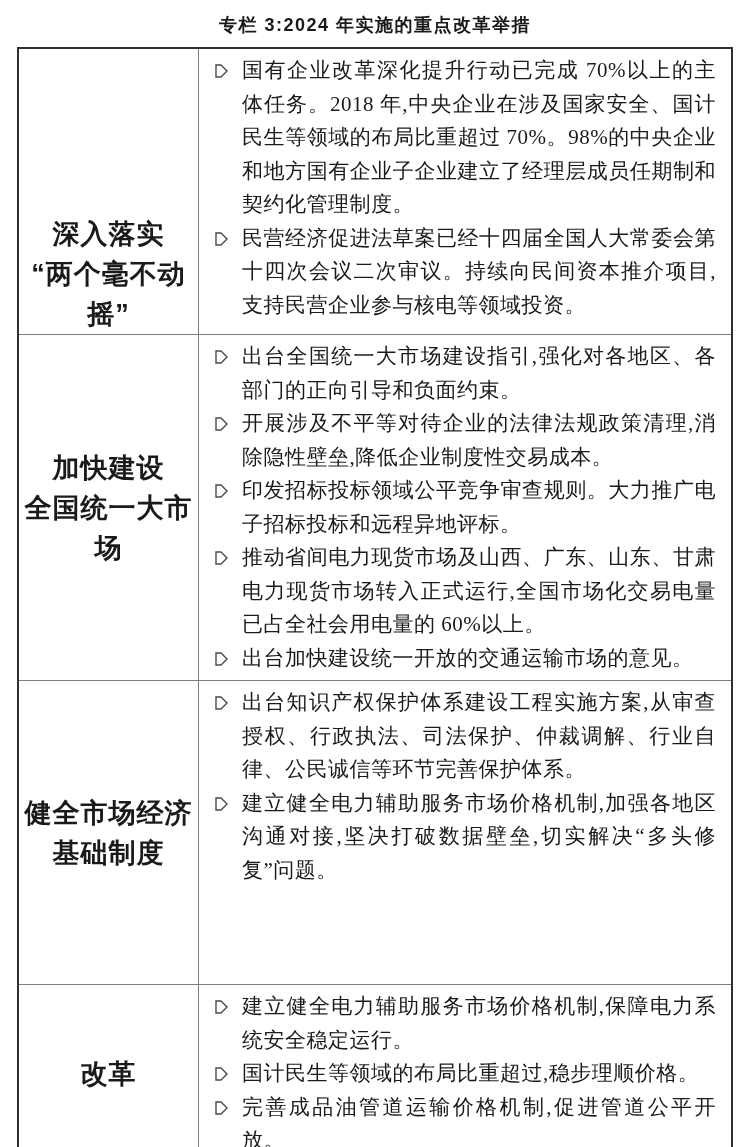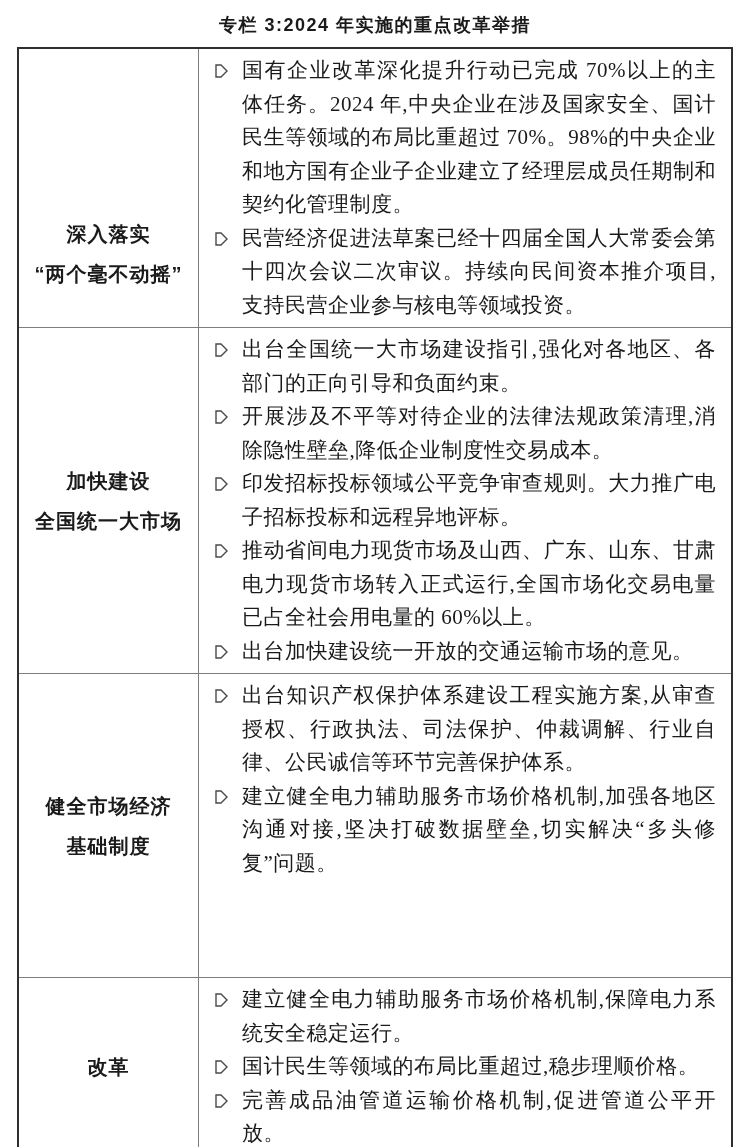--- a/index.html
+++ b/index.html
@@ -40,21 +40,21 @@
     width:180px;
     flex:none;
     box-sizing:border-box;
     border-right:1px solid #7d7d7d;
     display:flex;
     flex-direction:column;
     align-items:center;
     justify-content:center;
     font-family:"Liberation Sans", sans-serif;
     font-weight:bold;
-    font-size:20px;
+    font-size:27px;
     letter-spacing:1px;
     line-height:40px;
     text-align:center;
   }
   .row:nth-child(1) .header-cell{
     justify-content:flex-start;
     padding-top:165px;
   }
   .content-cell{
     flex:1;
@@ -94,21 +94,21 @@
         <div>深入落实</div>
         <div>“两个毫不动摇”</div>
       </div>
       <div class="content-cell">
         <div class="item">
           <span class="bullet">
             <svg width="15" height="18" viewBox="0 0 15 18" xmlns="http://www.w3.org/2000/svg">
               <polygon points="2,3 7,3 13,9 7,15 2,15" fill="none" stroke="#4a4a4a" stroke-width="1.4" stroke-linejoin="miter"></polygon>
             </svg>
           </span>
-          <span class="item-text">国有企业改革深化提升行动已完成 70%以上的主体任务。2024 年,中央企业在涉及国家安全、国计民生等领域的布局比重超过 70%。98%的中央企业和地方国有企业子企业建立了经理层成员任期制和契约化管理制度。</span>
+          <span class="item-text">国有企业改革深化提升行动已完成 70%以上的主体任务。2018 年,中央企业在涉及国家安全、国计民生等领域的布局比重超过 70%。98%的中央企业和地方国有企业子企业建立了经理层成员任期制和契约化管理制度。</span>
         </div>
         <div class="item">
           <span class="bullet">
             <svg width="15" height="18" viewBox="0 0 15 18" xmlns="http://www.w3.org/2000/svg">
               <polygon points="2,3 7,3 13,9 7,15 2,15" fill="none" stroke="#4a4a4a" stroke-width="1.4" stroke-linejoin="miter"></polygon>
             </svg>
           </span>
           <span class="item-text">民营经济促进法草案已经十四届全国人大常委会第十四次会议二次审议。持续向民间资本推介项目,支持民营企业参与核电等领域投资。</span>
         </div>
       </div>

